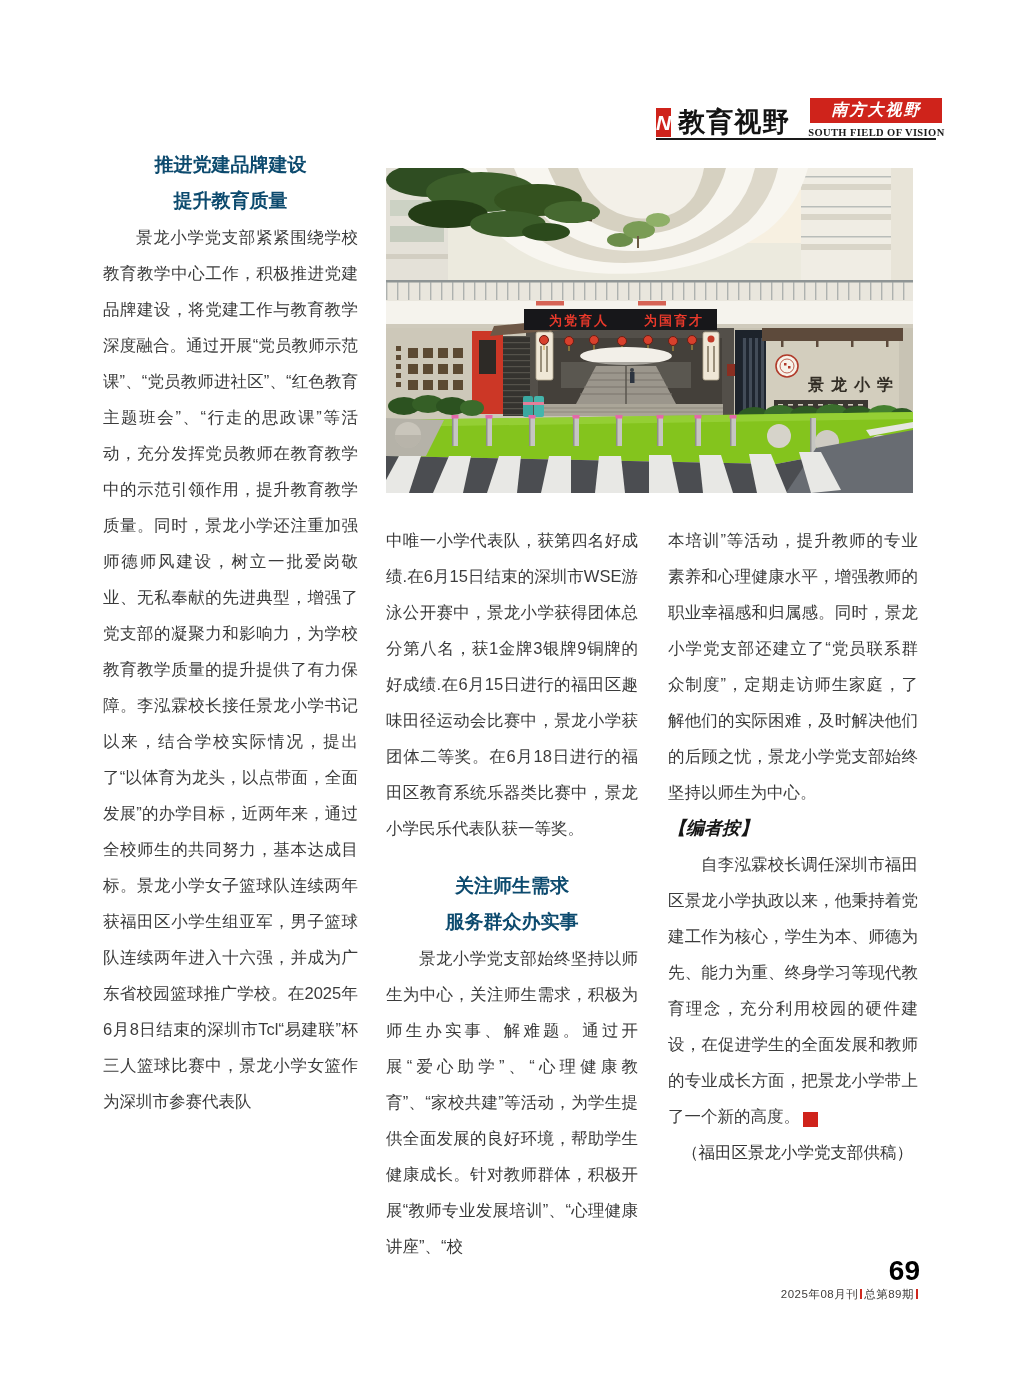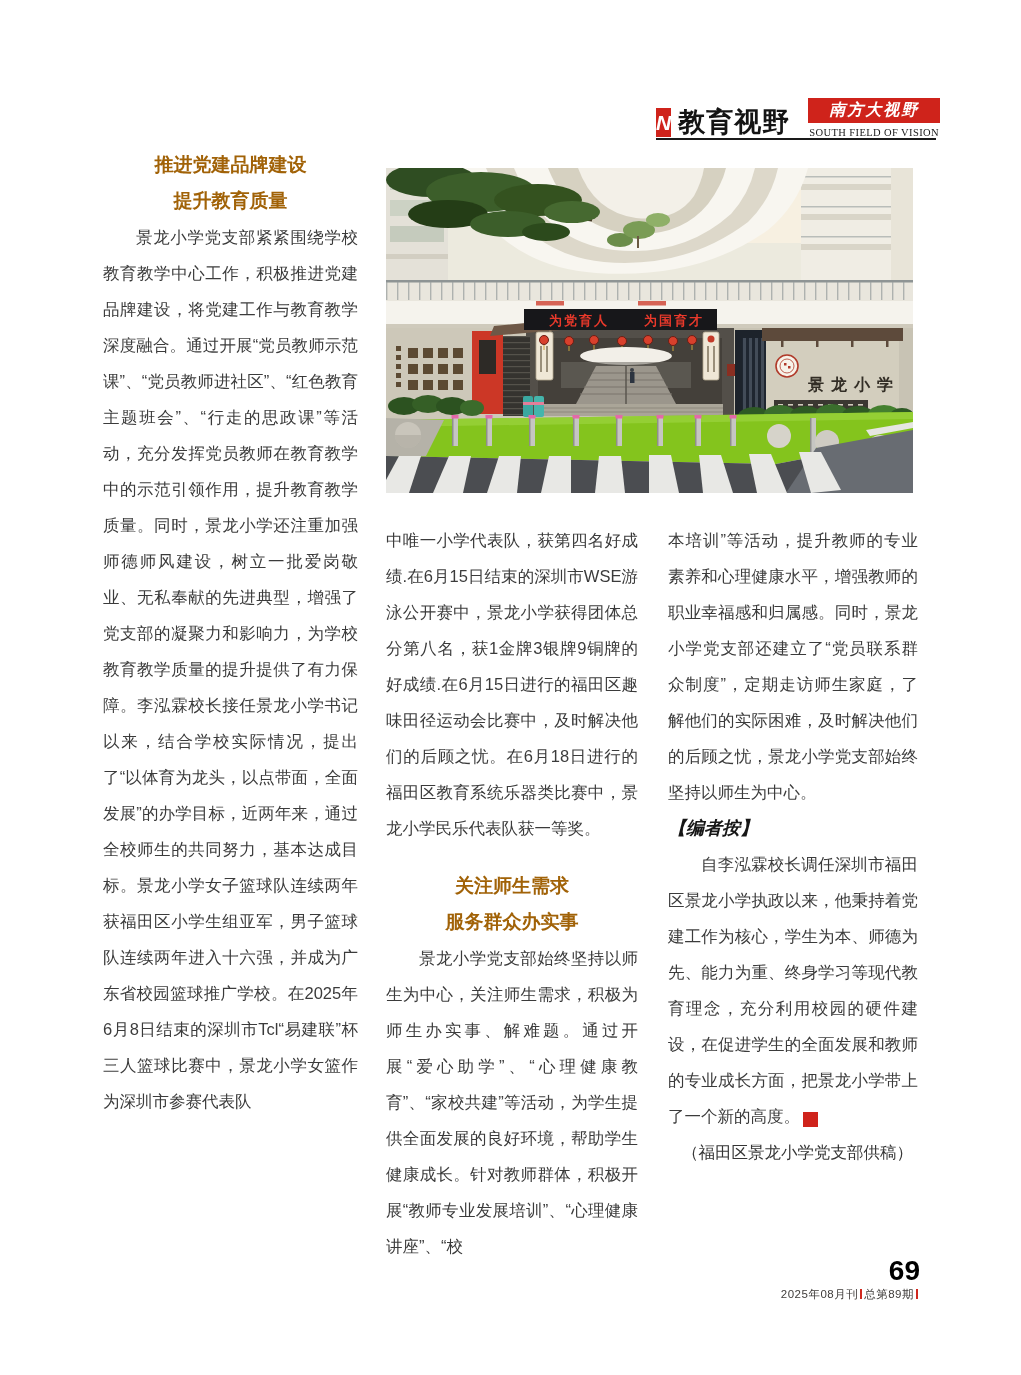--- a/index.html
+++ b/index.html
@@ -16,34 +16,34 @@
   .section-title{
     font-size:27px;font-weight:700;color:#141414;letter-spacing:1px;margin:8px 8px 0 7px;white-space:nowrap;
   }
   .header-divider{width:2px;height:48px;background:#1a1a1a;margin:4px 8px 0 2px;}
   .banner-wrap{display:flex;flex-direction:column;align-items:center;}
   .banner{
     background:#cf231b;color:#fff;width:132px;height:25px;display:flex;align-items:center;justify-content:center;
     font-size:16px;font-weight:bold;font-style:italic;letter-spacing:2px;transform-origin:left;
   }
   .banner-sub{
-    font-family:"Liberation Serif",serif;font-weight:normal;font-size:10.5px;color:#1a1a1a;
+    font-family:"Liberation Serif",serif;font-weight:bold;font-size:10.5px;color:#1a1a1a;
     letter-spacing:0.4px;margin-top:4px;white-space:nowrap;
   }
   .header-rule{position:absolute;left:656px;top:138px;width:280px;height:2px;background:#1a1a1a;}
 
   
   .col{
     position:absolute;width:255px;font-size:16.5px;line-height:36px;color:#3b3b3b;
     text-align:justify;word-break:break-all;
   }
   .col p{margin:0;}
   .col p.indent{text-indent:2em;}
   .col-heading{
-    text-align:center;font-weight:bold;color:#a16207;font-size:19px;line-height:36px;
+    text-align:center;font-weight:bold;color:#0c4a6e;font-size:19px;line-height:36px;
     margin:26px 0 10px 0;text-indent:0;
   }
   .col-heading.mid{margin-top:22px;}
   #left-col{left:103px;top:147px;}
   #mid-col{left:386px;top:522px;width:252px;}
   #right-col{left:668px;top:522px;width:250px;}
   .editor-label{font-weight:bold;color:#161616;font-size:18px;line-height:36px;margin-top:14px;font-style:italic;}
   .n-mark{
     display:inline-block;background:#cf231b;color:#fff;font-weight:900;font-style:italic;
     font-size:11px;line-height:15px;width:15px;height:15px;text-align:center;vertical-align:-1px;margin-left:3px;
@@ -355,21 +355,21 @@
 
 <div class="col" id="left-col">
   <p class="col-heading">
     <span>推进党建品牌建设</span><br>
     <span>提升教育质量</span>
   </p>
   <p class="indent">景龙小学党支部紧紧围绕学校教育教学中心工作，积极推进党建品牌建设，将党建工作与教育教学深度融合。通过开展“党员教师示范课”、“党员教师进社区”、“红色教育主题班会”、“行走的思政课”等活动，充分发挥党员教师在教育教学中的示范引领作用，提升教育教学质量。同时，景龙小学还注重加强师德师风建设，树立一批爱岗敬业、无私奉献的先进典型，增强了党支部的凝聚力和影响力，为学校教育教学质量的提升提供了有力保障。李泓霖校长接任景龙小学书记以来，结合学校实际情况，提出了“以体育为龙头，以点带面，全面发展”的办学目标，近两年来，通过全校师生的共同努力，基本达成目标。景龙小学女子篮球队连续两年获福田区小学生组亚军，男子篮球队连续两年进入十六强，并成为广东省校园篮球推广学校。在2025年6月8日结束的深圳市Tcl“易建联”杯三人篮球比赛中，景龙小学女篮作为深圳市参赛代表队</p>
 </div>
 
 <div class="col" id="mid-col">
-  <p>中唯一小学代表队，获第四名好成绩.在6月15日结束的深圳市WSE游泳公开赛中，景龙小学获得团体总分第八名，获1金牌3银牌9铜牌的好成绩.在6月15日进行的福田区趣味田径运动会比赛中，及时解决他们的后顾之忧。在6月18日进行的福田区教育系统乐器类比赛中，景龙小学民乐代表队获一等奖。</p>
+  <p>中唯一小学代表队，获第四名好成绩.在6月15日结束的深圳市WSE游泳公开赛中，景龙小学获得团体总分第八名，获1金牌3银牌9铜牌的好成绩.在6月15日进行的福田区趣味田径运动会比赛中，景龙小学获团体二等奖。在6月18日进行的福田区教育系统乐器类比赛中，景龙小学民乐代表队获一等奖。</p>
   <p class="col-heading mid">
     <span>关注师生需求</span><br>
     <span>服务群众办实事</span>
   </p>
   <p class="indent">景龙小学党支部始终坚持以师生为中心，关注师生需求，积极为师生办实事、解难题。通过开展“爱心助学”、“心理健康教育”、“家校共建”等活动，为学生提供全面发展的良好环境，帮助学生健康成长。针对教师群体，积极开展“教师专业发展培训”、“心理健康讲座”、“校</p>
 </div>
 
 <div class="col" id="right-col">
   <p>本培训”等活动，提升教师的专业素养和心理健康水平，增强教师的职业幸福感和归属感。同时，景龙小学党支部还建立了“党员联系群众制度”，定期走访师生家庭，了解他们的实际困难，及时解决他们的后顾之忧，景龙小学党支部始终坚持以师生为中心。</p>
   <p class="editor-label">【编者按】</p>

